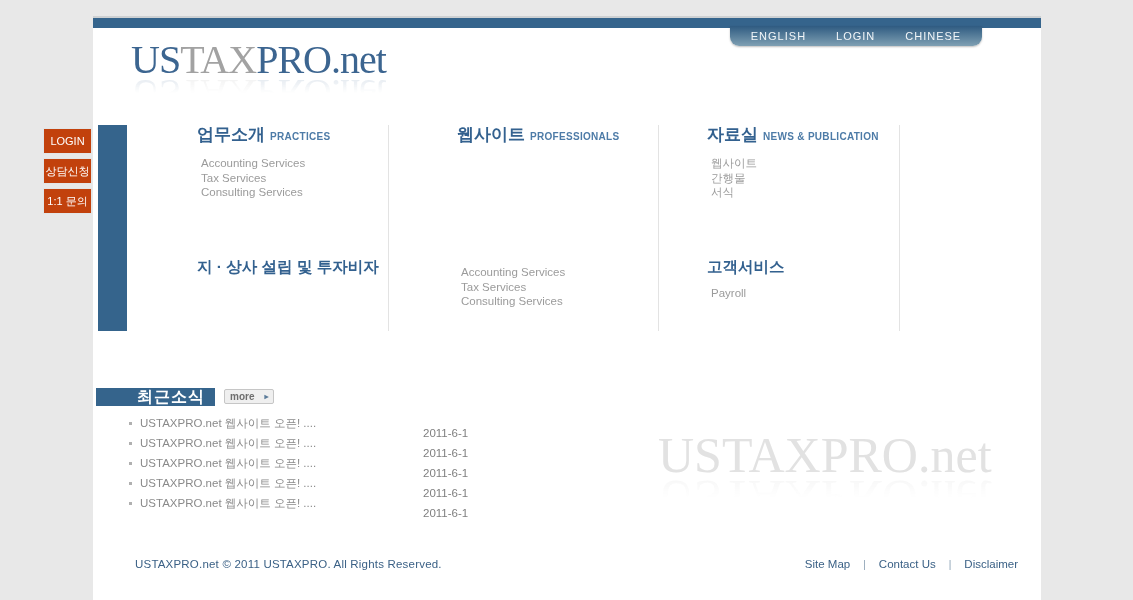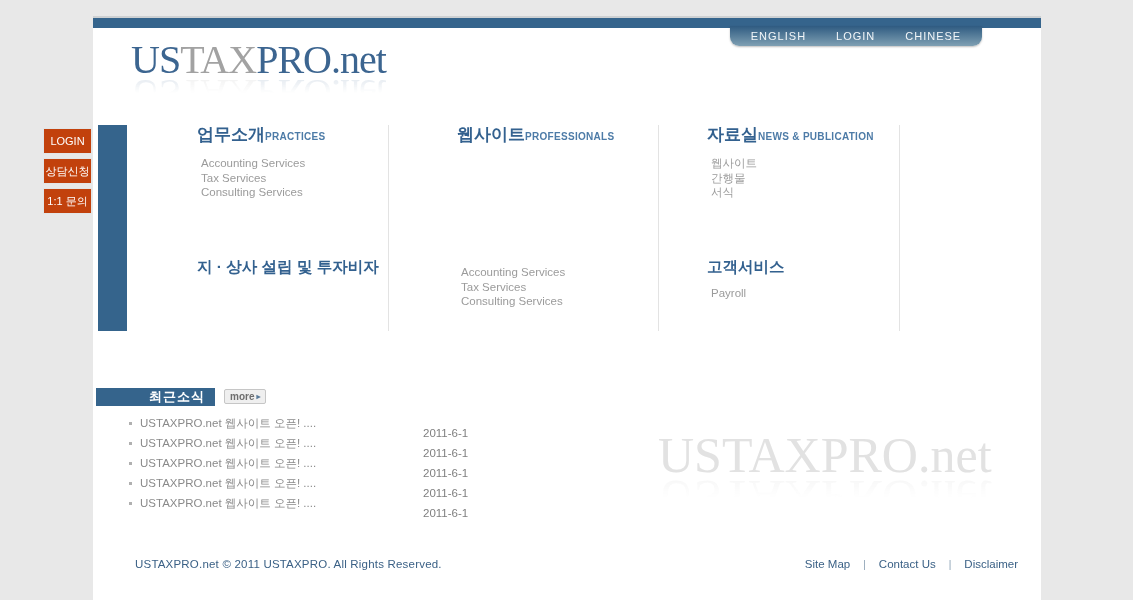--- a/index.html
+++ b/index.html
@@ -43,34 +43,34 @@
   .side-bar { position:absolute; left:98px; top:125px; width:29px; height:206px; background:#35648c; }
   
   .vdiv { position:absolute; top:125px; height:206px; width:1px; background:#e3e3e3; }
   .vd1 { left:388px; } .vd2 { left:658px; } .vd3 { left:899px; }
   .sec { position:absolute; width:185px; }
   .c1 { left:197px; } .c2 { left:457px; } .c3 { left:707px; }
   .r1 { top:124px; } .r2 { top:256px; }
   .sec-head { white-space:nowrap; line-height:21px; }
   .sec-title { font-size:17px; font-weight:bold; color:#33618f; cursor:pointer; }
   .r2 .sec-title { font-size:15.5px; }
-  .sec-sub { font-size:10px; font-weight:bold; color:#4d7ba7; letter-spacing:.3px; cursor:pointer; }
+  .sec-sub { font-size:10px; font-weight:bold; color:#4d7ba7; margin-left:5px; letter-spacing:.3px; cursor:pointer; }
   .sec-items { margin-top:9px; padding-left:4px; }
   .sec-items div { font-size:11.5px; color:#9b9b9b; line-height:14.5px; cursor:pointer; white-space:nowrap; }
   
   .news-bar {
     position:absolute; left:96px; top:388px; width:119px; height:18px;
-    background:#35648c; color:#ffffff; font-size:13px; font-weight:bold;
+    background:#35648c; color:#ffffff; font-size:16px; font-weight:bold;
     text-align:right; line-height:18px; padding-right:10px; letter-spacing:1px;
   }
   .more-btn {
     position:absolute; left:224px; top:389px; height:15px;
     background:#efefef; border:1px solid #c6c6c6; border-radius:2px;
     font-size:10px; font-weight:bold; color:#6e6e6e;
-    display:flex; align-items:center; padding:0 5px; gap:2px; cursor:pointer;
+    display:flex; align-items:center; padding:0 5px; gap:10px; cursor:pointer;
   }
   .more-arrow { color:#5a7b99; font-size:8px; line-height:1; }
   .news-list { position:absolute; left:123px; top:413px; width:360px; }
   .news-row { height:20px; display:flex; align-items:center; position:relative; cursor:pointer; }
   .bullet { width:3px; height:3px; background:#b0b0b0; margin:0 8px 0 6px; flex:none; }
   .news-title { font-size:11.5px; color:#8a8a8a; white-space:nowrap; }
   .news-date { position:absolute; left:300px; font-size:11.5px; color:#7f7f7f;margin-top:20px; }
   
   .watermark-wrap { position:absolute; left:658px; top:430px; line-height:1; }
   .watermark {

